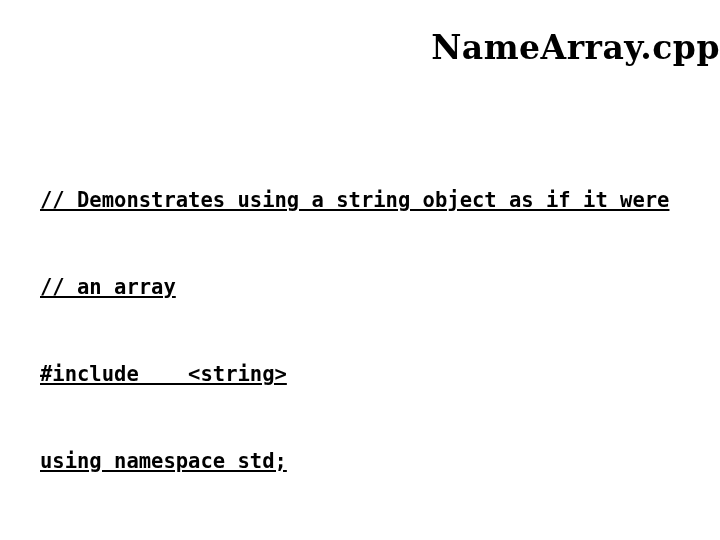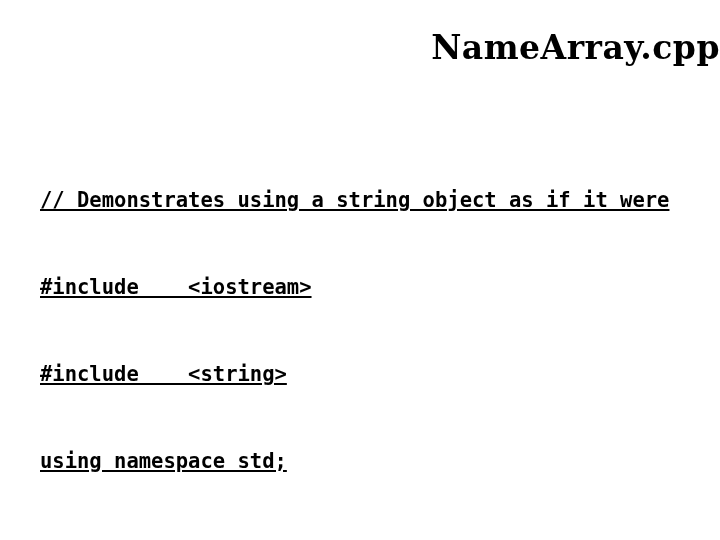--- a/index.html
+++ b/index.html
@@ -55,21 +55,21 @@
 </style>
 </head>
 <body>
 
 <div class="slide">
 
   <div class="slide-title">NameArray.cpp</div>
 
   <div class="code-block">
     <span class="code-line">// Demonstrates using a string object as if it were</span>
-    <span class="code-line">#include    &lt;iostream&gt;</span>
+    <span class="code-line">// an array</span>
     <span class="code-line">#include    &lt;string&gt;</span>
     <span class="code-line">using namespace std;</span>
     
     
     
     
     
     
     
   </div>

